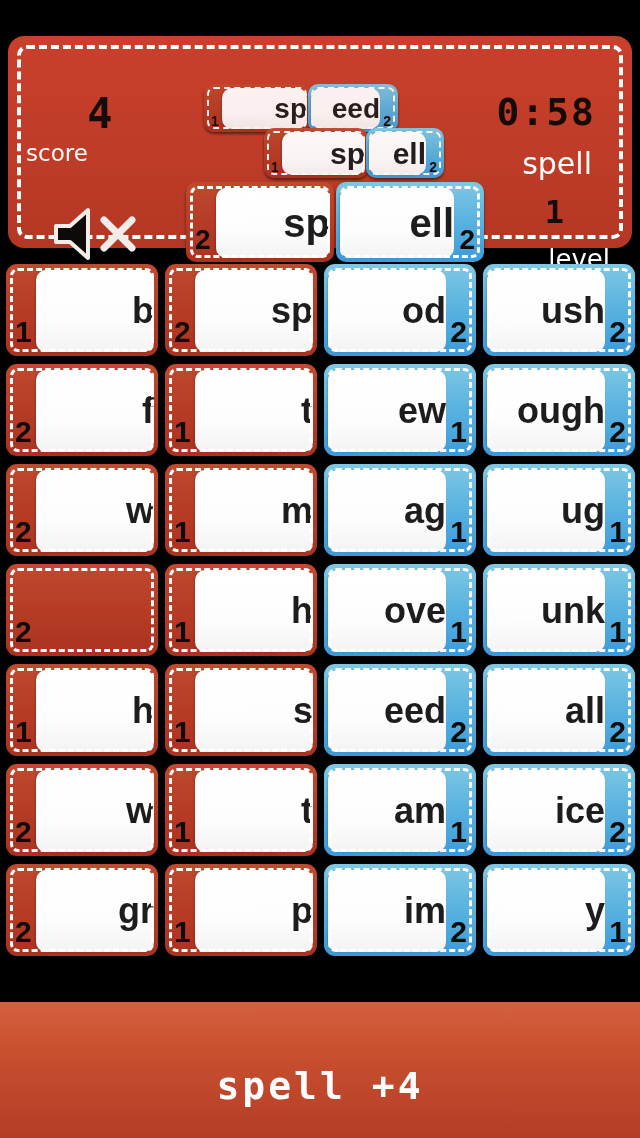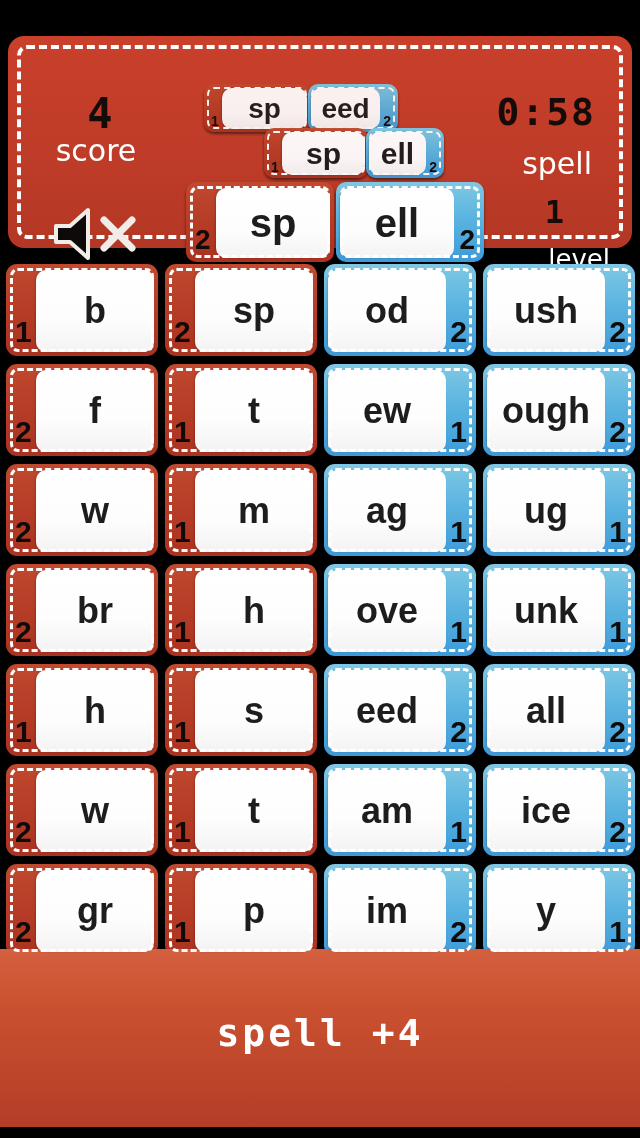--- a/index.html
+++ b/index.html
@@ -33,22 +33,22 @@
     font-family:"DejaVu Sans",sans-serif;
     color:#fff;
     font-weight:normal;
   }
 
   #score-value{
     position:absolute;left:48px;top:57px;width:90px;text-align:center;
     font-size:42px;color:#150b08;line-height:1;
   }
   #score-label{
-    position:absolute;left:18px;top:100px;width:140px;text-align:center;
-    font-size:30px;color:#fff;line-height:1;
+    position:absolute;left:18px;top:106px;width:140px;
+    font-size:23px;color:#fff;line-height:1;
   }
   #time-value{
     position:absolute;right:36px;top:57px;
     font-size:38px;color:#150b08;line-height:1;margin-left:45px;
   }
   #time-label{
     position:absolute;right:40px;top:113px;
     font-size:30px;color:#fff;line-height:1;
   }
   #level-value{
@@ -74,21 +74,21 @@
   }
   .tile.red{background:linear-gradient(180deg,#c0492f 0%,#b63c26 50%,#aa3220 100%);}
   .tile.blue{background:linear-gradient(180deg,#7fc8e4 0%,#5bb4e0 45%,#3d9ad8 100%);}
   .tile .dash{
     position:absolute;left:4px;top:4px;right:4px;bottom:4px;
     border:3px dashed #fff;border-radius:8px;pointer-events:none;z-index:3;
   }
   .tile .panel{
     position:absolute;top:6px;bottom:4px;
     background:linear-gradient(180deg,#ffffff 0%,#fdfdfd 60%,#f3f3f3 100%);
-    display:flex;align-items:center;justify-content:center;
+    display:flex;align-items:center;justify-content:flex-end;
     z-index:2;
     box-shadow:-1px 0 2px rgba(0,0,0,.18);
   }
   .tile.red .panel{
     left:30px;right:4px;
     border-radius:10px 10px 10px 10px;
   }
   .tile.blue .panel{
     left:4px;right:30px;
     border-radius:10px 10px 10px 10px;
@@ -154,21 +154,21 @@
     grid-template-columns:repeat(4,152px);
     grid-auto-rows:92px;
     column-gap:7px;row-gap:8px;
   }
   #grid .tile{width:152px;height:92px;}
   #grid .txt{font-size:36px;}
   #grid .badge{font-size:30px;}
 
   
   #banner{
-    position:absolute;left:0;bottom:11px;width:640px;height:178px;
+    position:absolute;left:0;bottom:0;width:640px;height:136px;
     background:linear-gradient(180deg,#d4603f 0%,#c9502f 35%,#b33d27 100%);
   }
   #banner-text{
     position:absolute;left:0;top:62px;width:640px;text-align:center;
     font-family:"DejaVu Sans Mono",monospace;
     font-weight:bold;font-size:38px;color:#fff;letter-spacing:3px;
   }
 </style>
 </head>
 <body>
@@ -325,23 +325,20 @@
     </div>
     <div class="tile blue">
       <div class="dash"></div>
       <div class="panel">
         <span class="txt">ug</span>
       </div>
       <div class="badge">1</div>
     </div>
     <div class="tile red">
       <div class="dash"></div>
-      <div class="panel">
-        <span class="txt">br</span>
-      </div>
       <div class="badge">2</div>
     </div>
     <div class="tile red">
       <div class="dash"></div>
       <div class="panel">
         <span class="txt">h</span>
       </div>
       <div class="badge">1</div>
     </div>
     <div class="tile blue">

